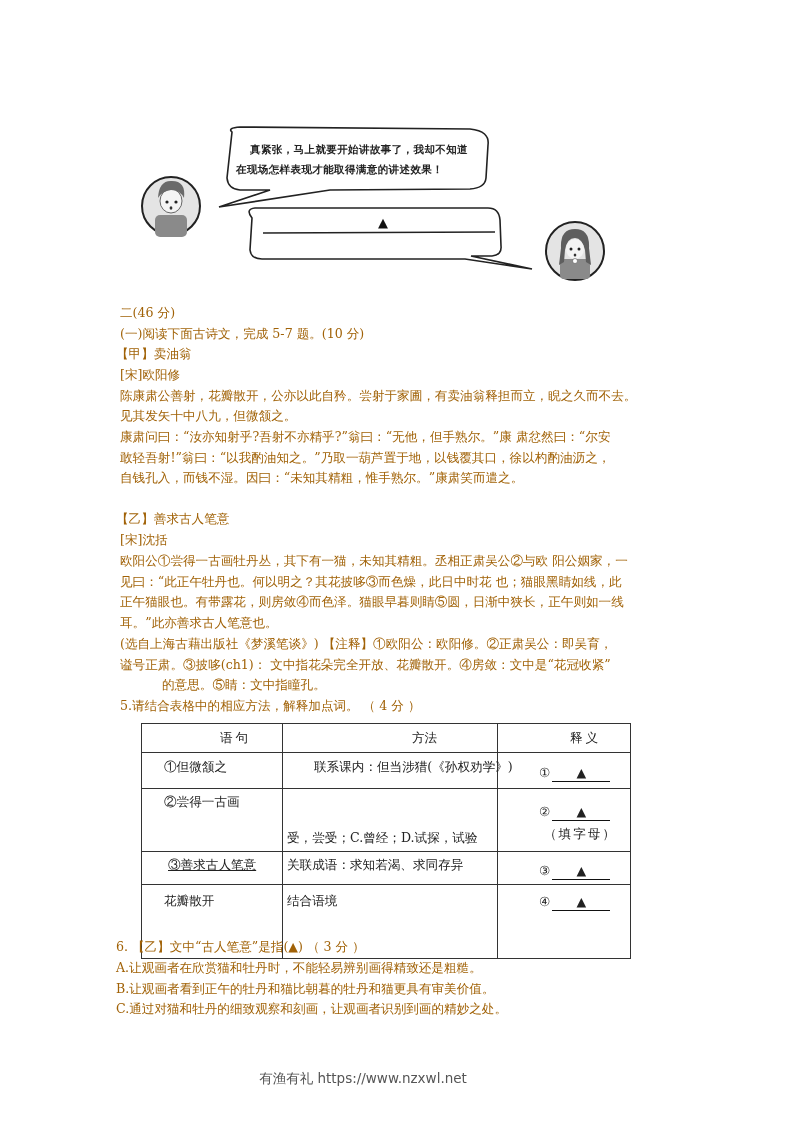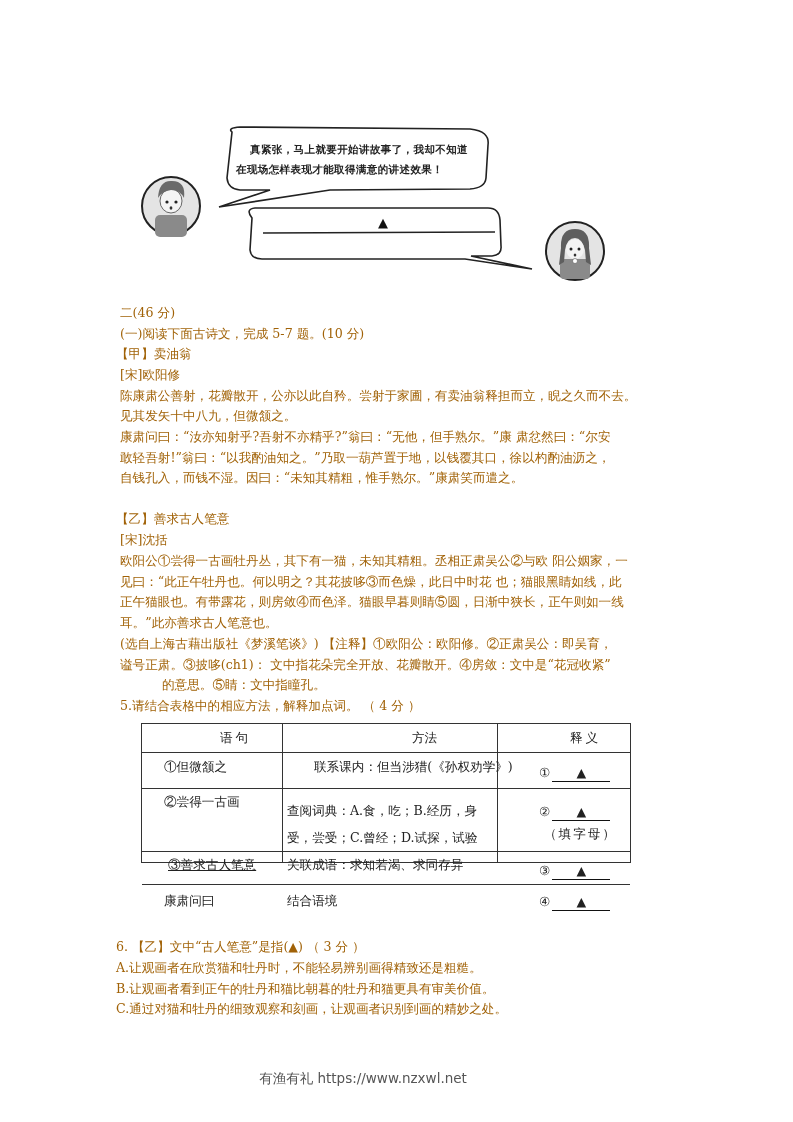--- a/index.html
+++ b/index.html
@@ -9,21 +9,21 @@
   
   .illus { position: absolute; left: 0; top: 0; width: 793px; height: 300px; }
   .bubble-text { position: absolute; font-family: "DejaVu Sans", sans-serif; font-weight: bold;
                  font-size: 10.5px; color: #222; line-height: 20px; letter-spacing: 0.4px; }
   .bubble-tri { position: absolute; font-size: 13px; color: #111; }
 
   
   .line { position: absolute; left: 120px; font-size: 12.6px; line-height: 20px; white-space: nowrap; color: #a16207; }
 
   
-  .tbl { position: absolute; left: 141px; top: 723px; width: 490px; height: 140px;
+  .tbl { position: absolute; left: 141px; top: 723px; width: 490px; height: 236px;
          border: 1px solid #333; box-sizing: border-box; }
   .vline { position: absolute; top: 0; bottom: 0; width: 0; border-left: 1px solid #333; }
   .hline { position: absolute; left: 0; right: 0; height: 0; border-top: 1px solid #333; }
   .cell { position: absolute; font-size: 12.6px; white-space: nowrap; color: #222; line-height: 20px; }
   .ans { position: absolute; font-size: 12.6px; white-space: nowrap; color: #222; }
   .ans .blank { display: inline-block; width: 58px; border-bottom: 1px solid #111; text-align: center; margin-left: 2px; line-height: 16px; }
 
   .footer { position: absolute; top: 1070px; left: 0; width: 726px; text-align: center;
             font-family: "DejaVu Sans", sans-serif; font-size: 13.5px; color: #555; }
 </style>
@@ -98,34 +98,33 @@
   <div class="cell" style="left:270px; top:4px;">方法</div>
   <div class="cell" style="left:428px; top:4px; letter-spacing:3px;">释义</div>
 
   <div class="cell" style="left:22px; top:33px;">①但微颔之</div>
   <div class="cell" style="left:172px; top:33px;">联系课内：但当涉猎(《孙权劝学》)</div>
   <div class="ans" style="left:397px; top:41px;">
     <span>①</span><span class="blank">▲</span>
   </div>
 
   <div class="cell" style="left:22px; top:68px;">②尝得一古画</div>
-  <div class="cell" style="left:145px; top:77px;">查阅词典：A.食，吃；B.经历，身</div>
   <div class="cell" style="left:145px; top:104px;">受，尝受；C.曾经；D.试探，试验</div>
   <div class="ans" style="left:397px; top:80px;">
     <span>②</span><span class="blank">▲</span>
   </div>
   <div class="cell" style="left:402px; top:100px; letter-spacing:2px;">（填字母）</div>
 
   <div class="cell" style="left:26px; top:131px;text-decoration:underline;">③善求古人笔意</div>
   <div class="cell" style="left:145px; top:131px;">关联成语：求知若渴、求同存异</div>
   <div class="ans" style="left:397px; top:139px;">
     <span>③</span><span class="blank">▲</span>
   </div>
 
-  <div class="cell" style="left:22px; top:167px;">康肃问曰</div>
+  <div class="cell" style="left:22px; top:167px;">花瓣散开</div>
   <div class="cell" style="left:145px; top:167px;">结合语境</div>
   <div class="ans" style="left:397px; top:170px;">
     <span>④</span><span class="blank">▲</span>
   </div>
 </div>
 
 <div class="line" style="top:937px; left:116px;">6. 【乙】文中“古人笔意”是指(▲) （ 3 分 ）</div>
 <div class="line" style="top:958px; left:116px;">A.让观画者在欣赏猫和牡丹时，不能轻易辨别画得精致还是粗糙。</div>
 <div class="line" style="top:979px; left:116px;">B.让观画者看到正午的牡丹和猫比朝暮的牡丹和猫更具有审美价值。</div>
 <div class="line" style="top:999px; left:116px;">C.通过对猫和牡丹的细致观察和刻画，让观画者识别到画的精妙之处。</div>

